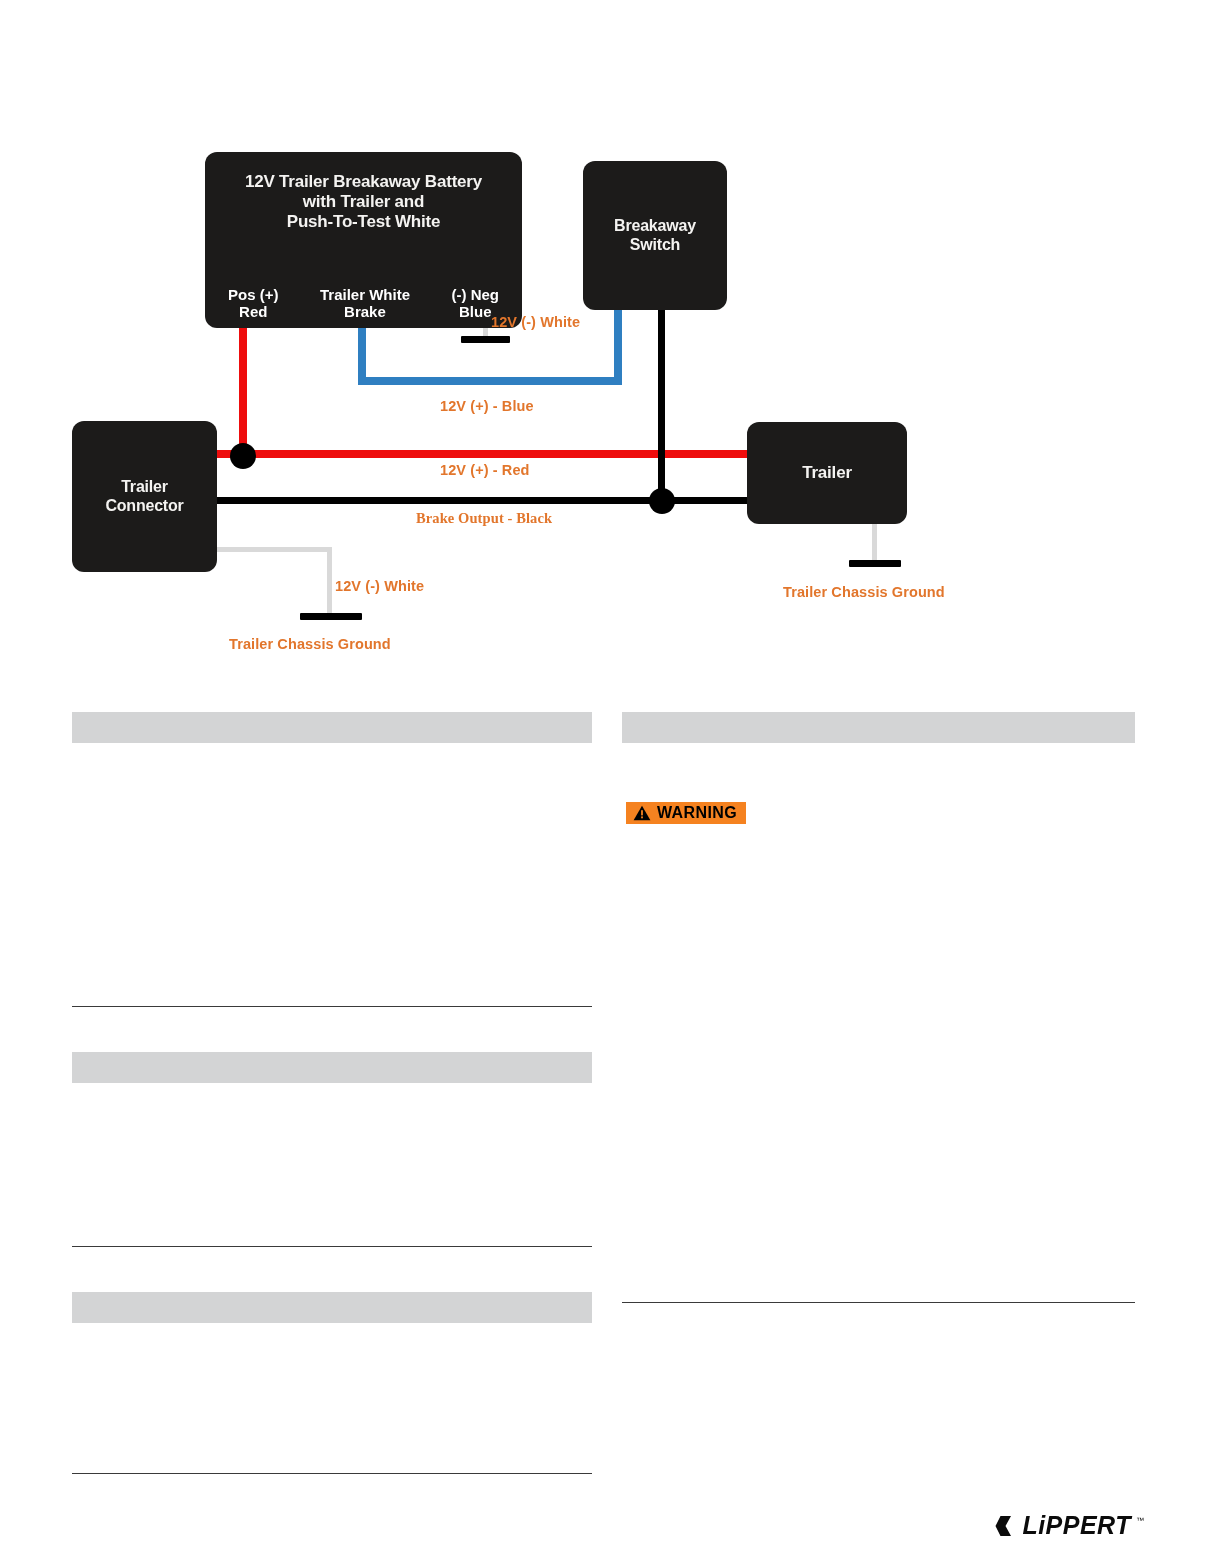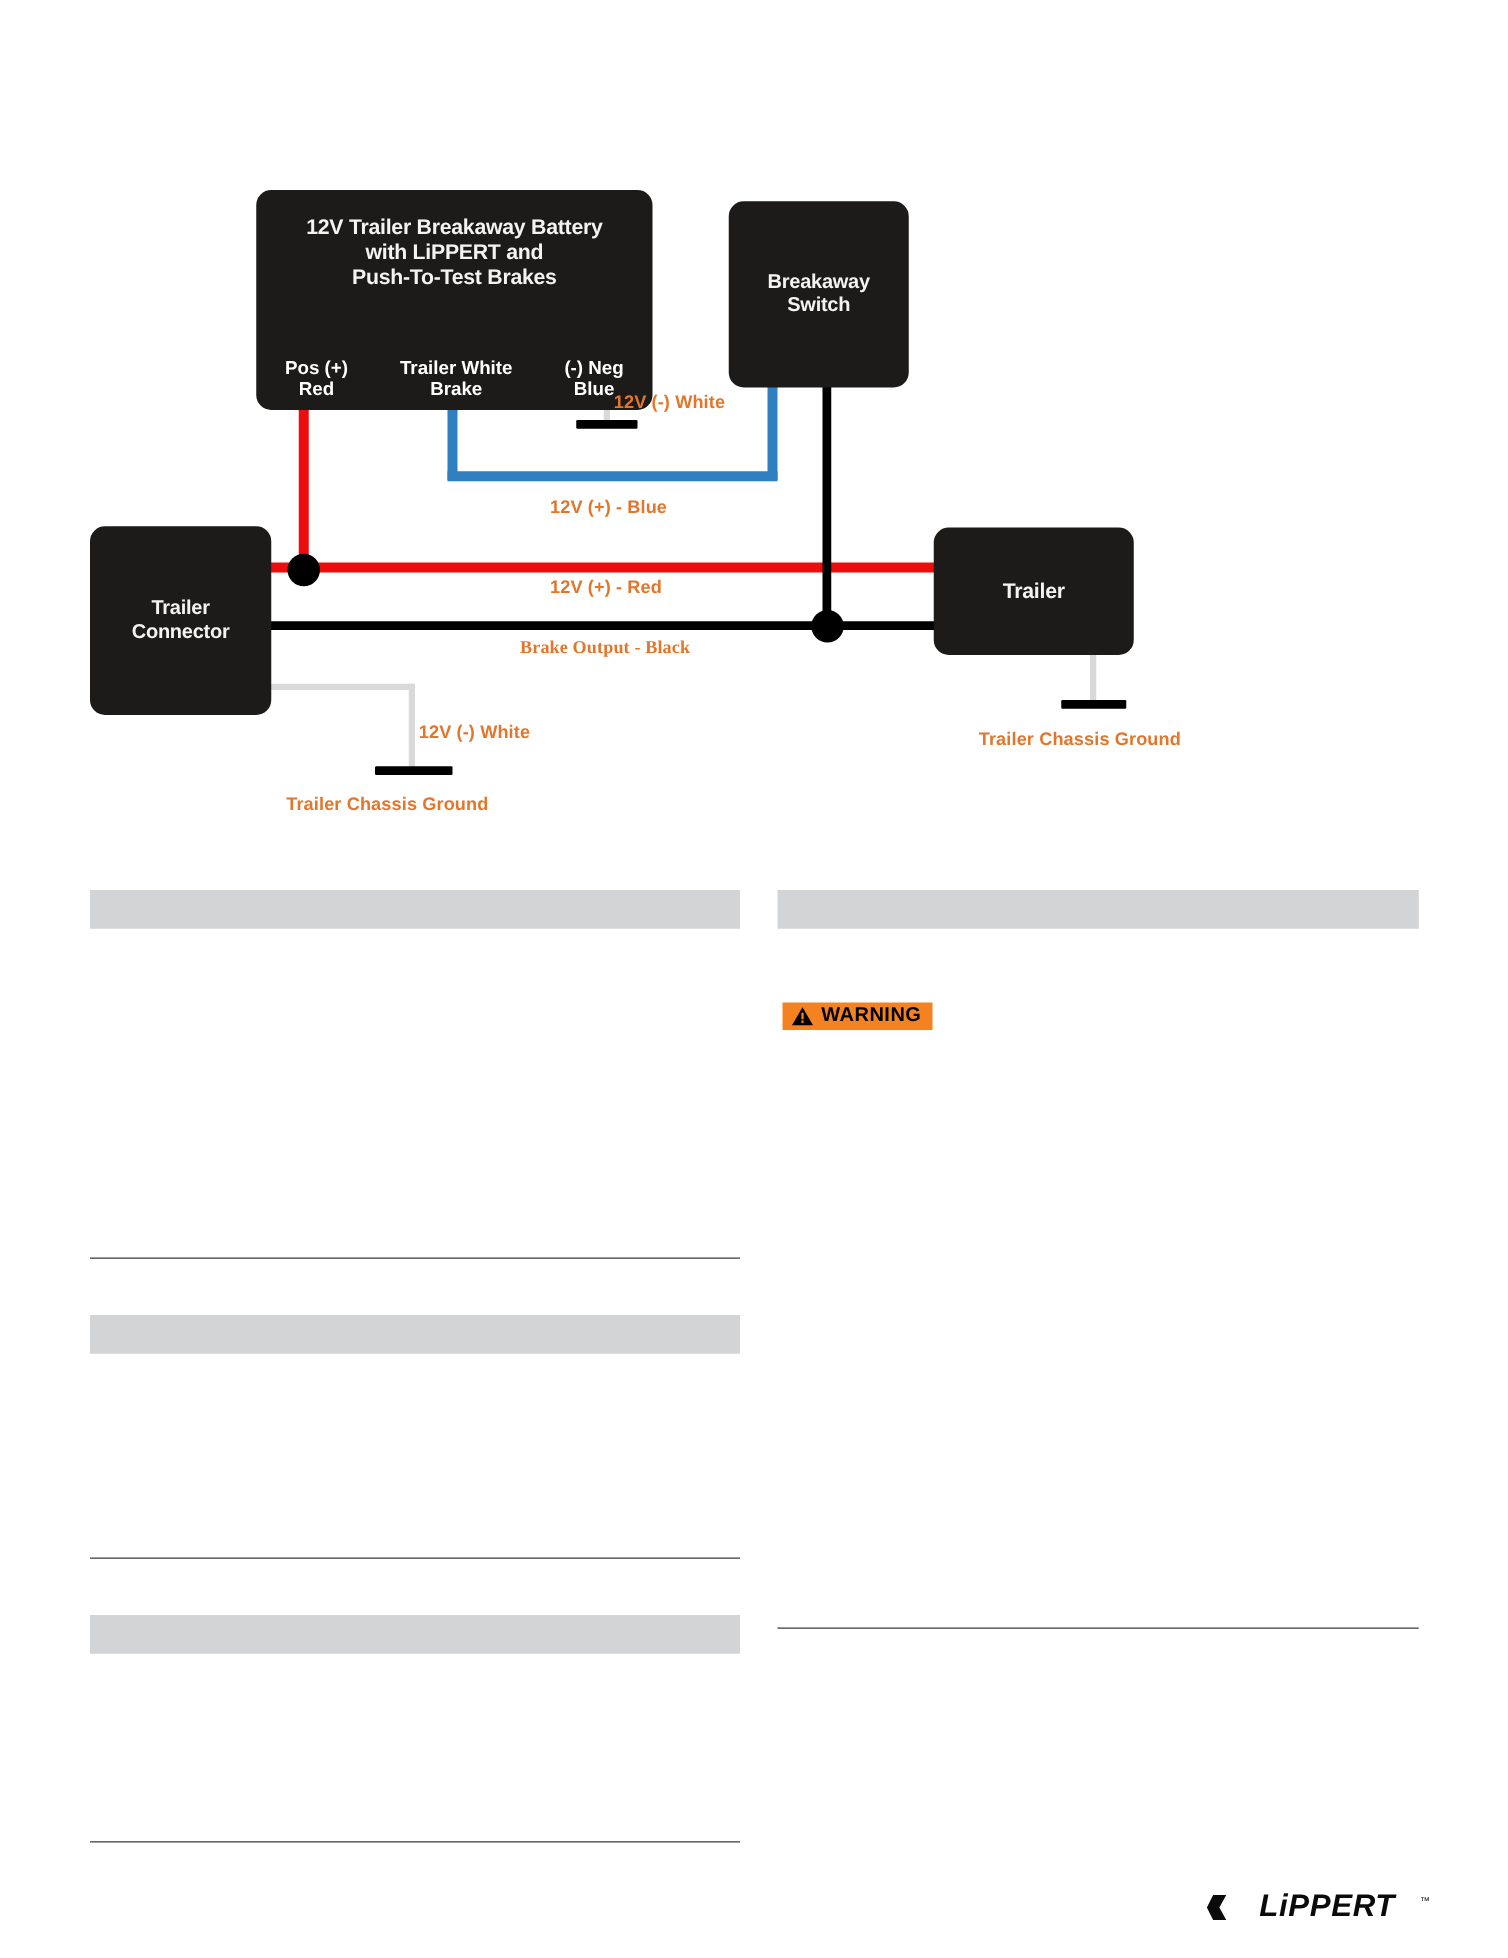--- a/index.html
+++ b/index.html
@@ -129,21 +129,21 @@
   }
   .tri { display: block; }
 
   
   #logo {
     position: absolute;
     right: 62px;
     bottom: 28px;
     display: flex;
     align-items: center;
-    gap: 20px;
+    gap: 5px;
   }
   #logo .mark { display: block; }
   #logo .wordmark {
     font-family: "Liberation Sans", sans-serif;
     font-weight: bold;
     font-style: italic;
     font-size: 25px;
     letter-spacing: 0.5px;
     color: #0b0b0b;
     line-height: 1;
@@ -183,22 +183,22 @@
 
   <div class="wire w-white" style="left:872px; top:523px; width:5px; height:40px;"></div>
   <div class="gnd" style="left:849px; top:560px; width:52px;"></div>
 
   <div class="dot" style="left:230px; top:443px; width:26px; height:26px;"></div>
   <div class="dot" style="left:649px; top:488px; width:26px; height:26px;"></div>
 
   <div class="box" style="left:205px; top:152px; width:317px; height:176px; padding-top:20px;">
     <div class="box-title" style="font-size:17px;">
       <div>12V Trailer Breakaway Battery</div>
-      <div>with LiPPERT and</div>
-      <div>Push-To-Test Brakes</div>
+      <div>with Trailer and</div>
+      <div>Push-To-Test White</div>
     </div>
     <div class="terminals">
       <div class="terminal">
         <div>Pos (+)</div>
         <div>Red</div>
       </div>
       <div class="terminal">
         <div>Trailer White</div>
         <div>Brake</div>
       </div>

